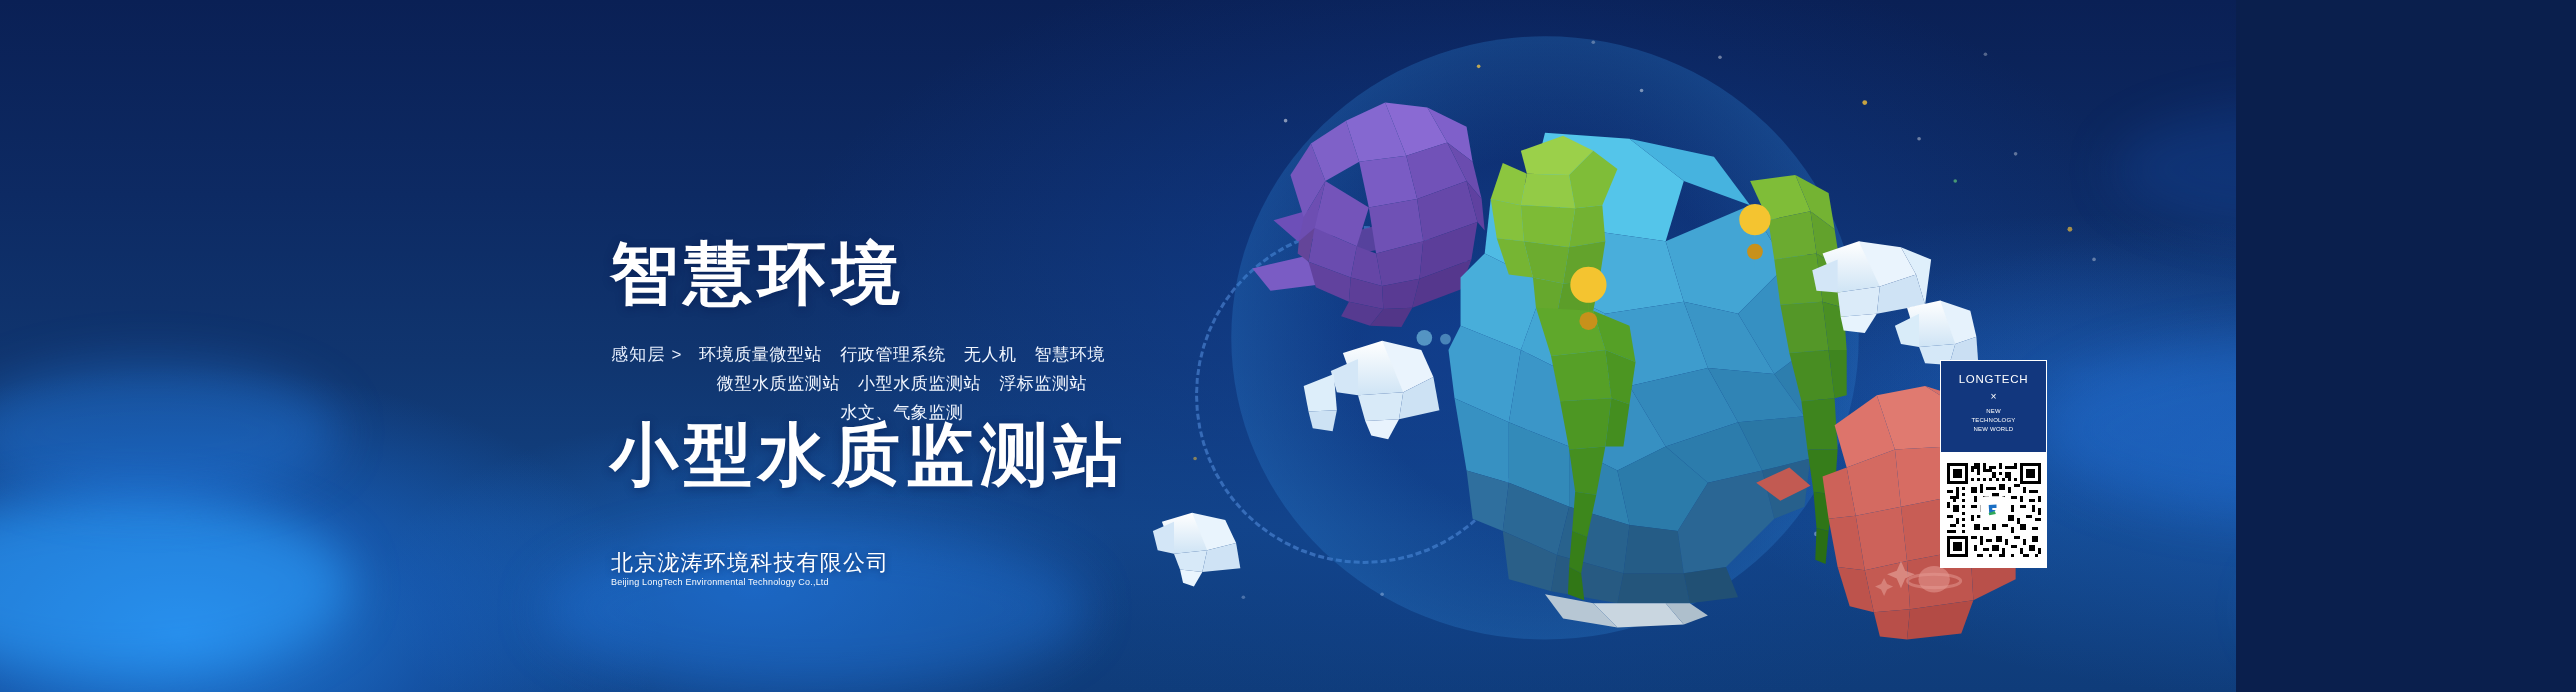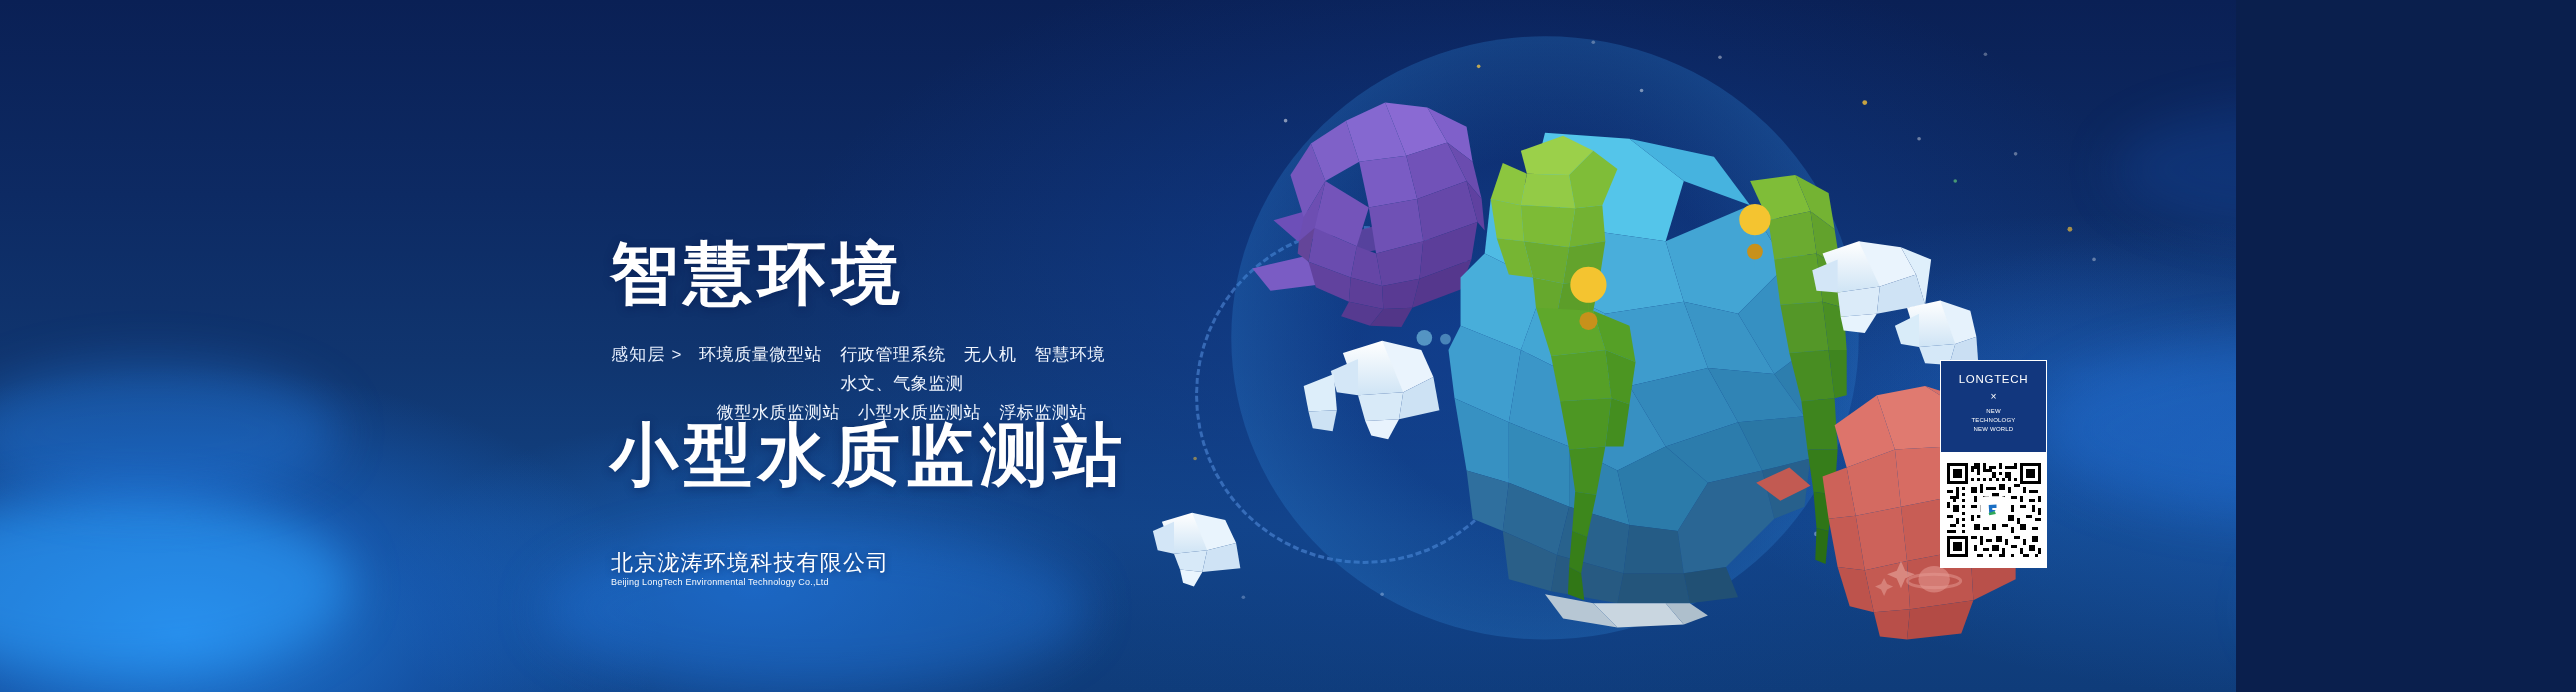--- a/index.html
+++ b/index.html
@@ -328,26 +328,26 @@
         <span>&gt;</span>
       </div>
       <div class="fitems">
         <div class="fline">
           <span class="fitem">环境质量微型站</span>
           <span class="fitem">行政管理系统</span>
           <span class="fitem">无人机</span>
           <span class="fitem">智慧环境</span>
         </div>
         <div class="fline">
-          <span class="fitem">水文、气象监测</span>
-        </div>
-        <div class="fline">
           <span class="fitem">微型水质监测站</span>
           <span class="fitem">小型水质监测站</span>
           <span class="fitem">浮标监测站</span>
+        </div>
+        <div class="fline">
+          <span class="fitem">水文、气象监测</span>
         </div>
       </div>
     </div>
 
     <div class="group-gap"></div>
 
   </div>
 
   <div class="company">
     <div class="cn">北京泷涛环境科技有限公司</div>

